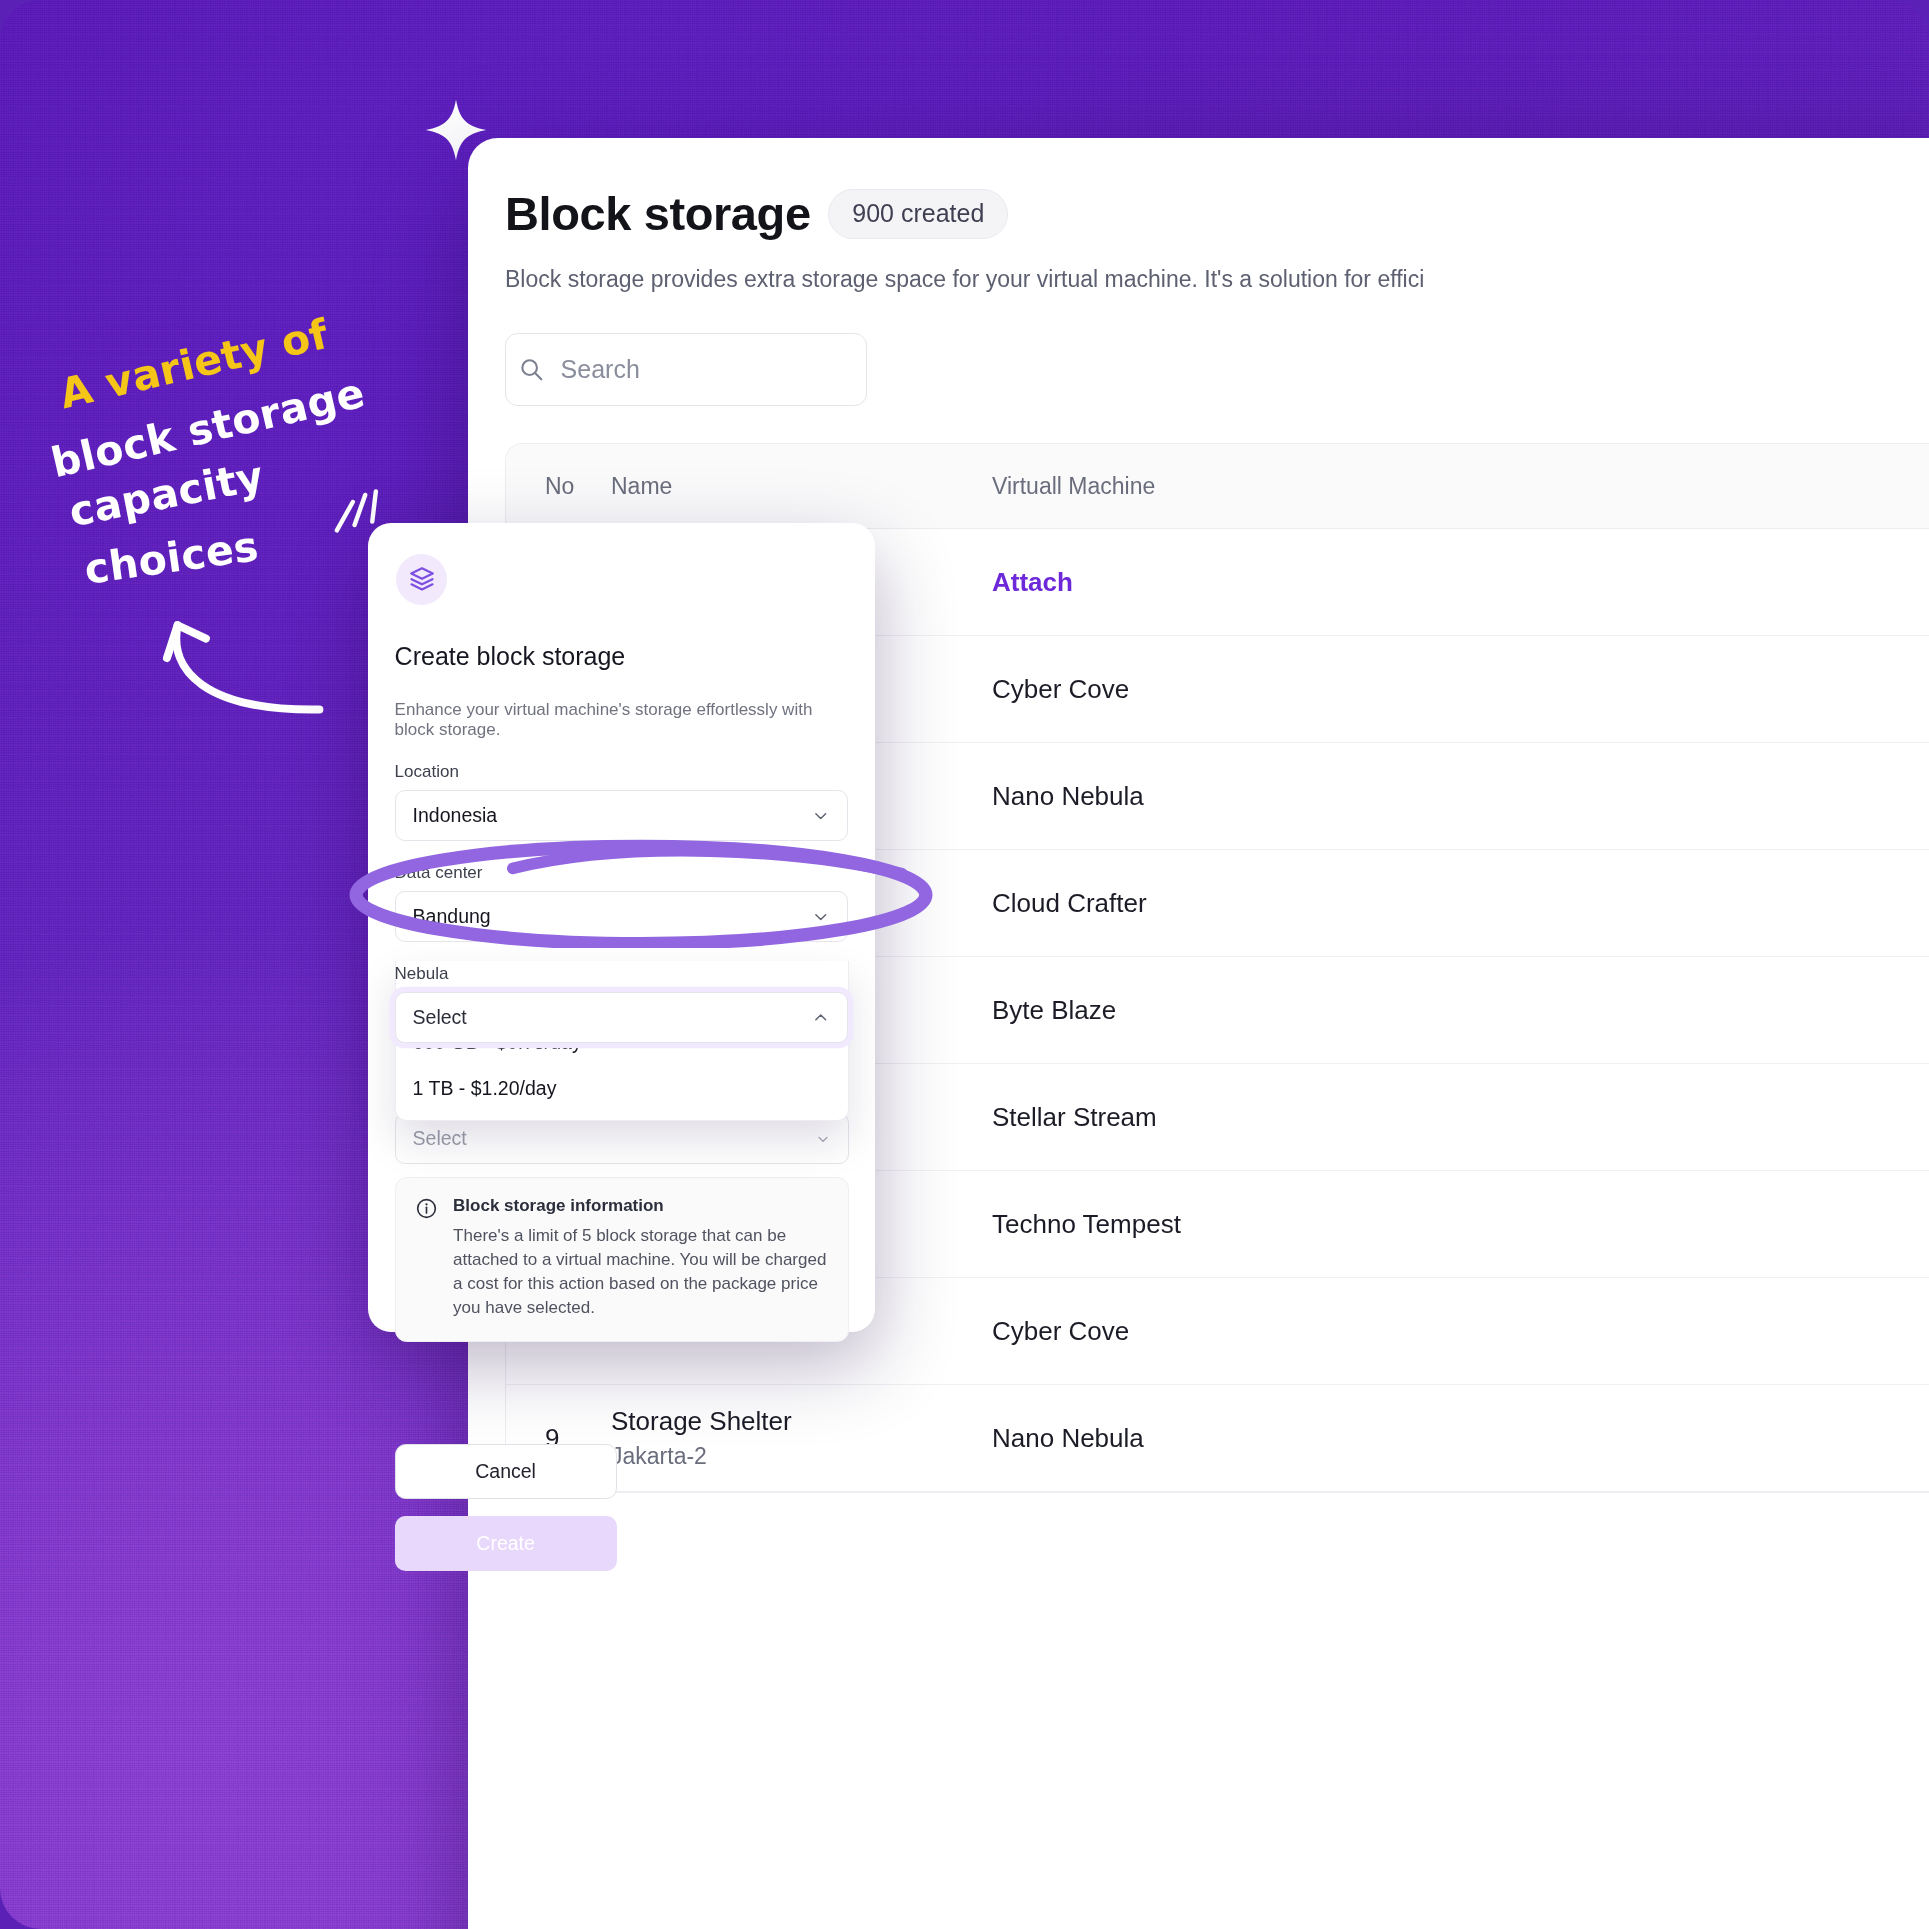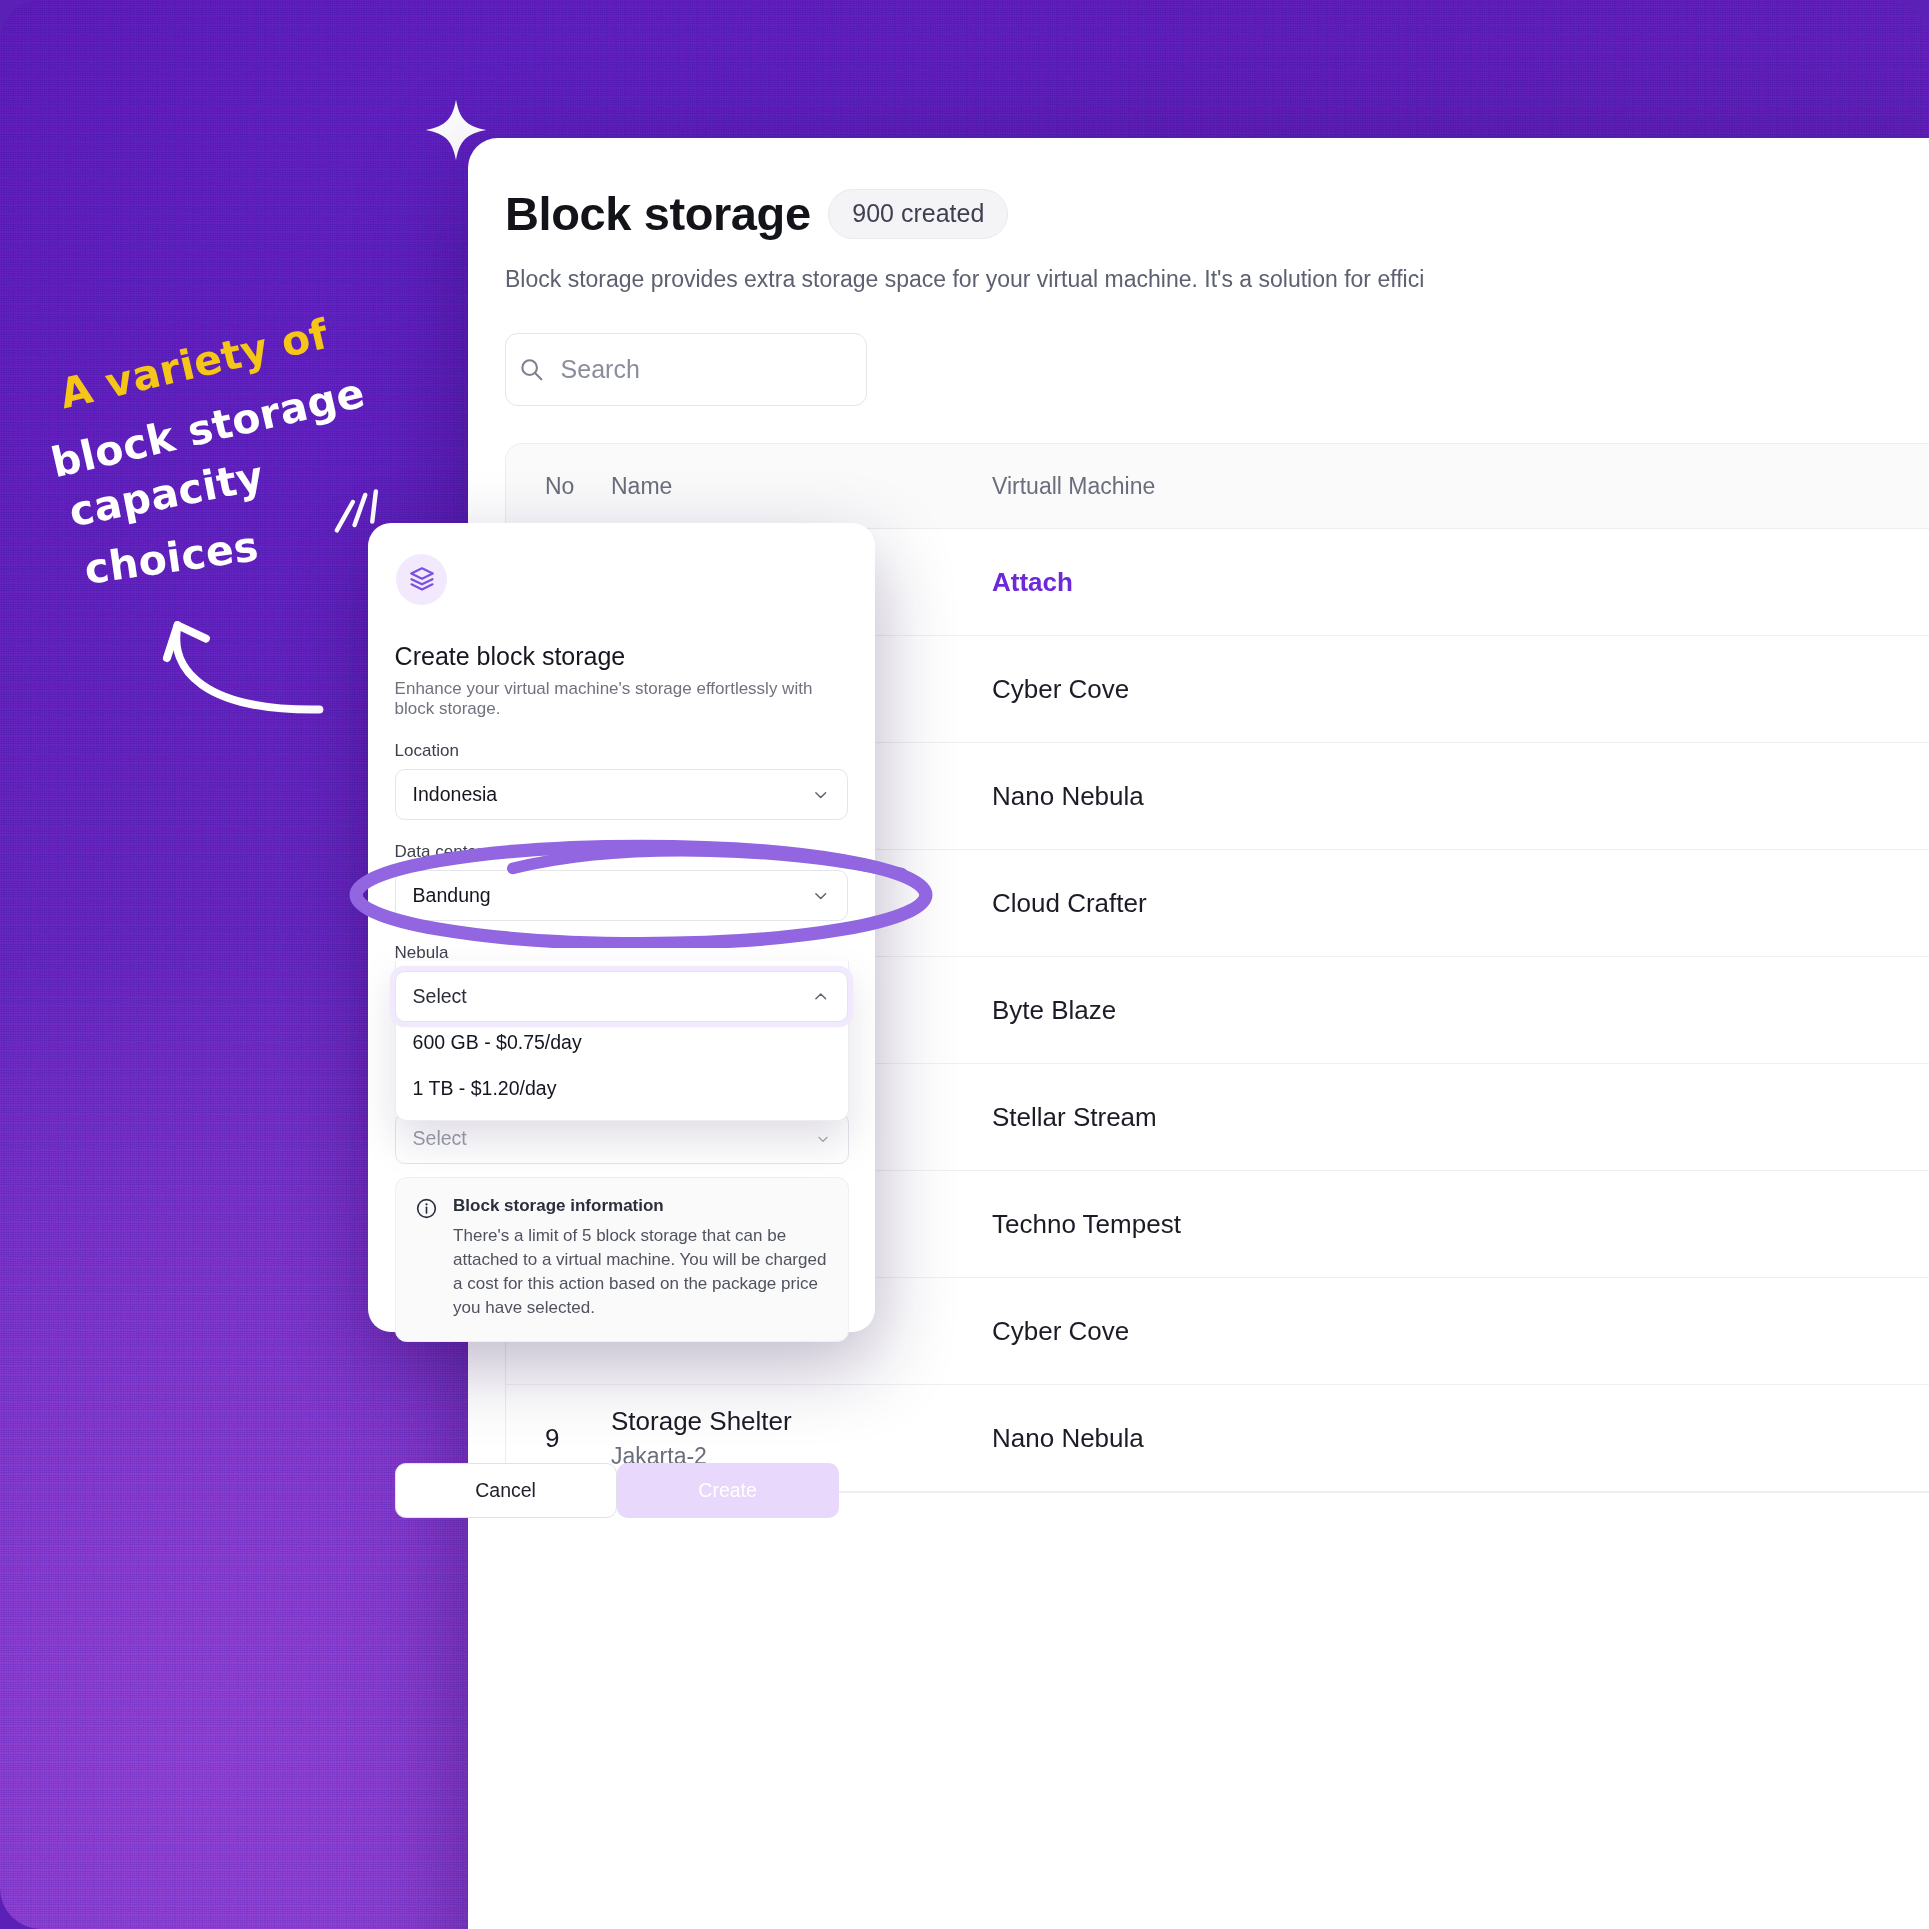--- a/index.html
+++ b/index.html
@@ -118,21 +118,21 @@
     background:#ffffff; border-radius:23px;
     box-shadow:0 30px 80px rgba(28,0,66,.30);
     padding:26.6px 26.6px 0 26.6px;
   }
   .modal-icon{
     width:51px; height:51px; border-radius:50%;
     background:#f2e9fd; display:flex; align-items:center; justify-content:center;
     margin:4.4px 0 0 1.8px;
   }
   .modal-title{ margin-top:37px; font-size:25px; color:#15161f; font-weight:400; }
-  .modal-sub{ margin-top:8px; font-size:17px; color:#70737f; }
+  .modal-sub{ margin-top:29px; font-size:17px; color:#70737f; }
 
   .field{ margin-top:22px; }
   .field-label{ font-size:17px; color:#3d404d; margin-bottom:8px; }
   .control{
     height:51px; border:1.3px solid #e4e4ea; border-radius:9.8px;
     display:flex; align-items:center; justify-content:space-between;
     padding:0 17px; background:#fff;
   }
   .control-text{ font-size:19.5px; color:#15161f; }
   .control-text.ph{ color:#2a2c38; }
@@ -163,22 +163,22 @@
   .info-box{
     position:absolute; left:26.6px; top:654px; width:454px;
     background:#fafafb; border:1.3px solid #efeff3; border-radius:11.5px;
     padding:17.7px 19.5px 21px 19.5px;
     display:flex; gap:15px;
   }
   .info-title{ font-size:17px; font-weight:700; color:#2b2e3b; }
   .info-body{ margin-top:8px; font-size:17px; color:#50535f; line-height:1.42; }
 
   .modal-actions{
-    position:absolute; left:26.6px; top:940px;
-    display:flex; 
+    position:absolute; left:26.6px; top:921px;
+    display:flex; gap:17px;flex-direction:column;
   }
   .btn{
     width:222px; height:55px; border-radius:10.6px;
     display:flex; align-items:center; justify-content:center;
     font-size:19.5px;
   }
   .btn-cancel{ background:#fff; border:1.3px solid #e1e1e8; color:#21222d; }
   .btn-create{ background:#e8d8fb; color:#ffffff; border:none; }
 
   

